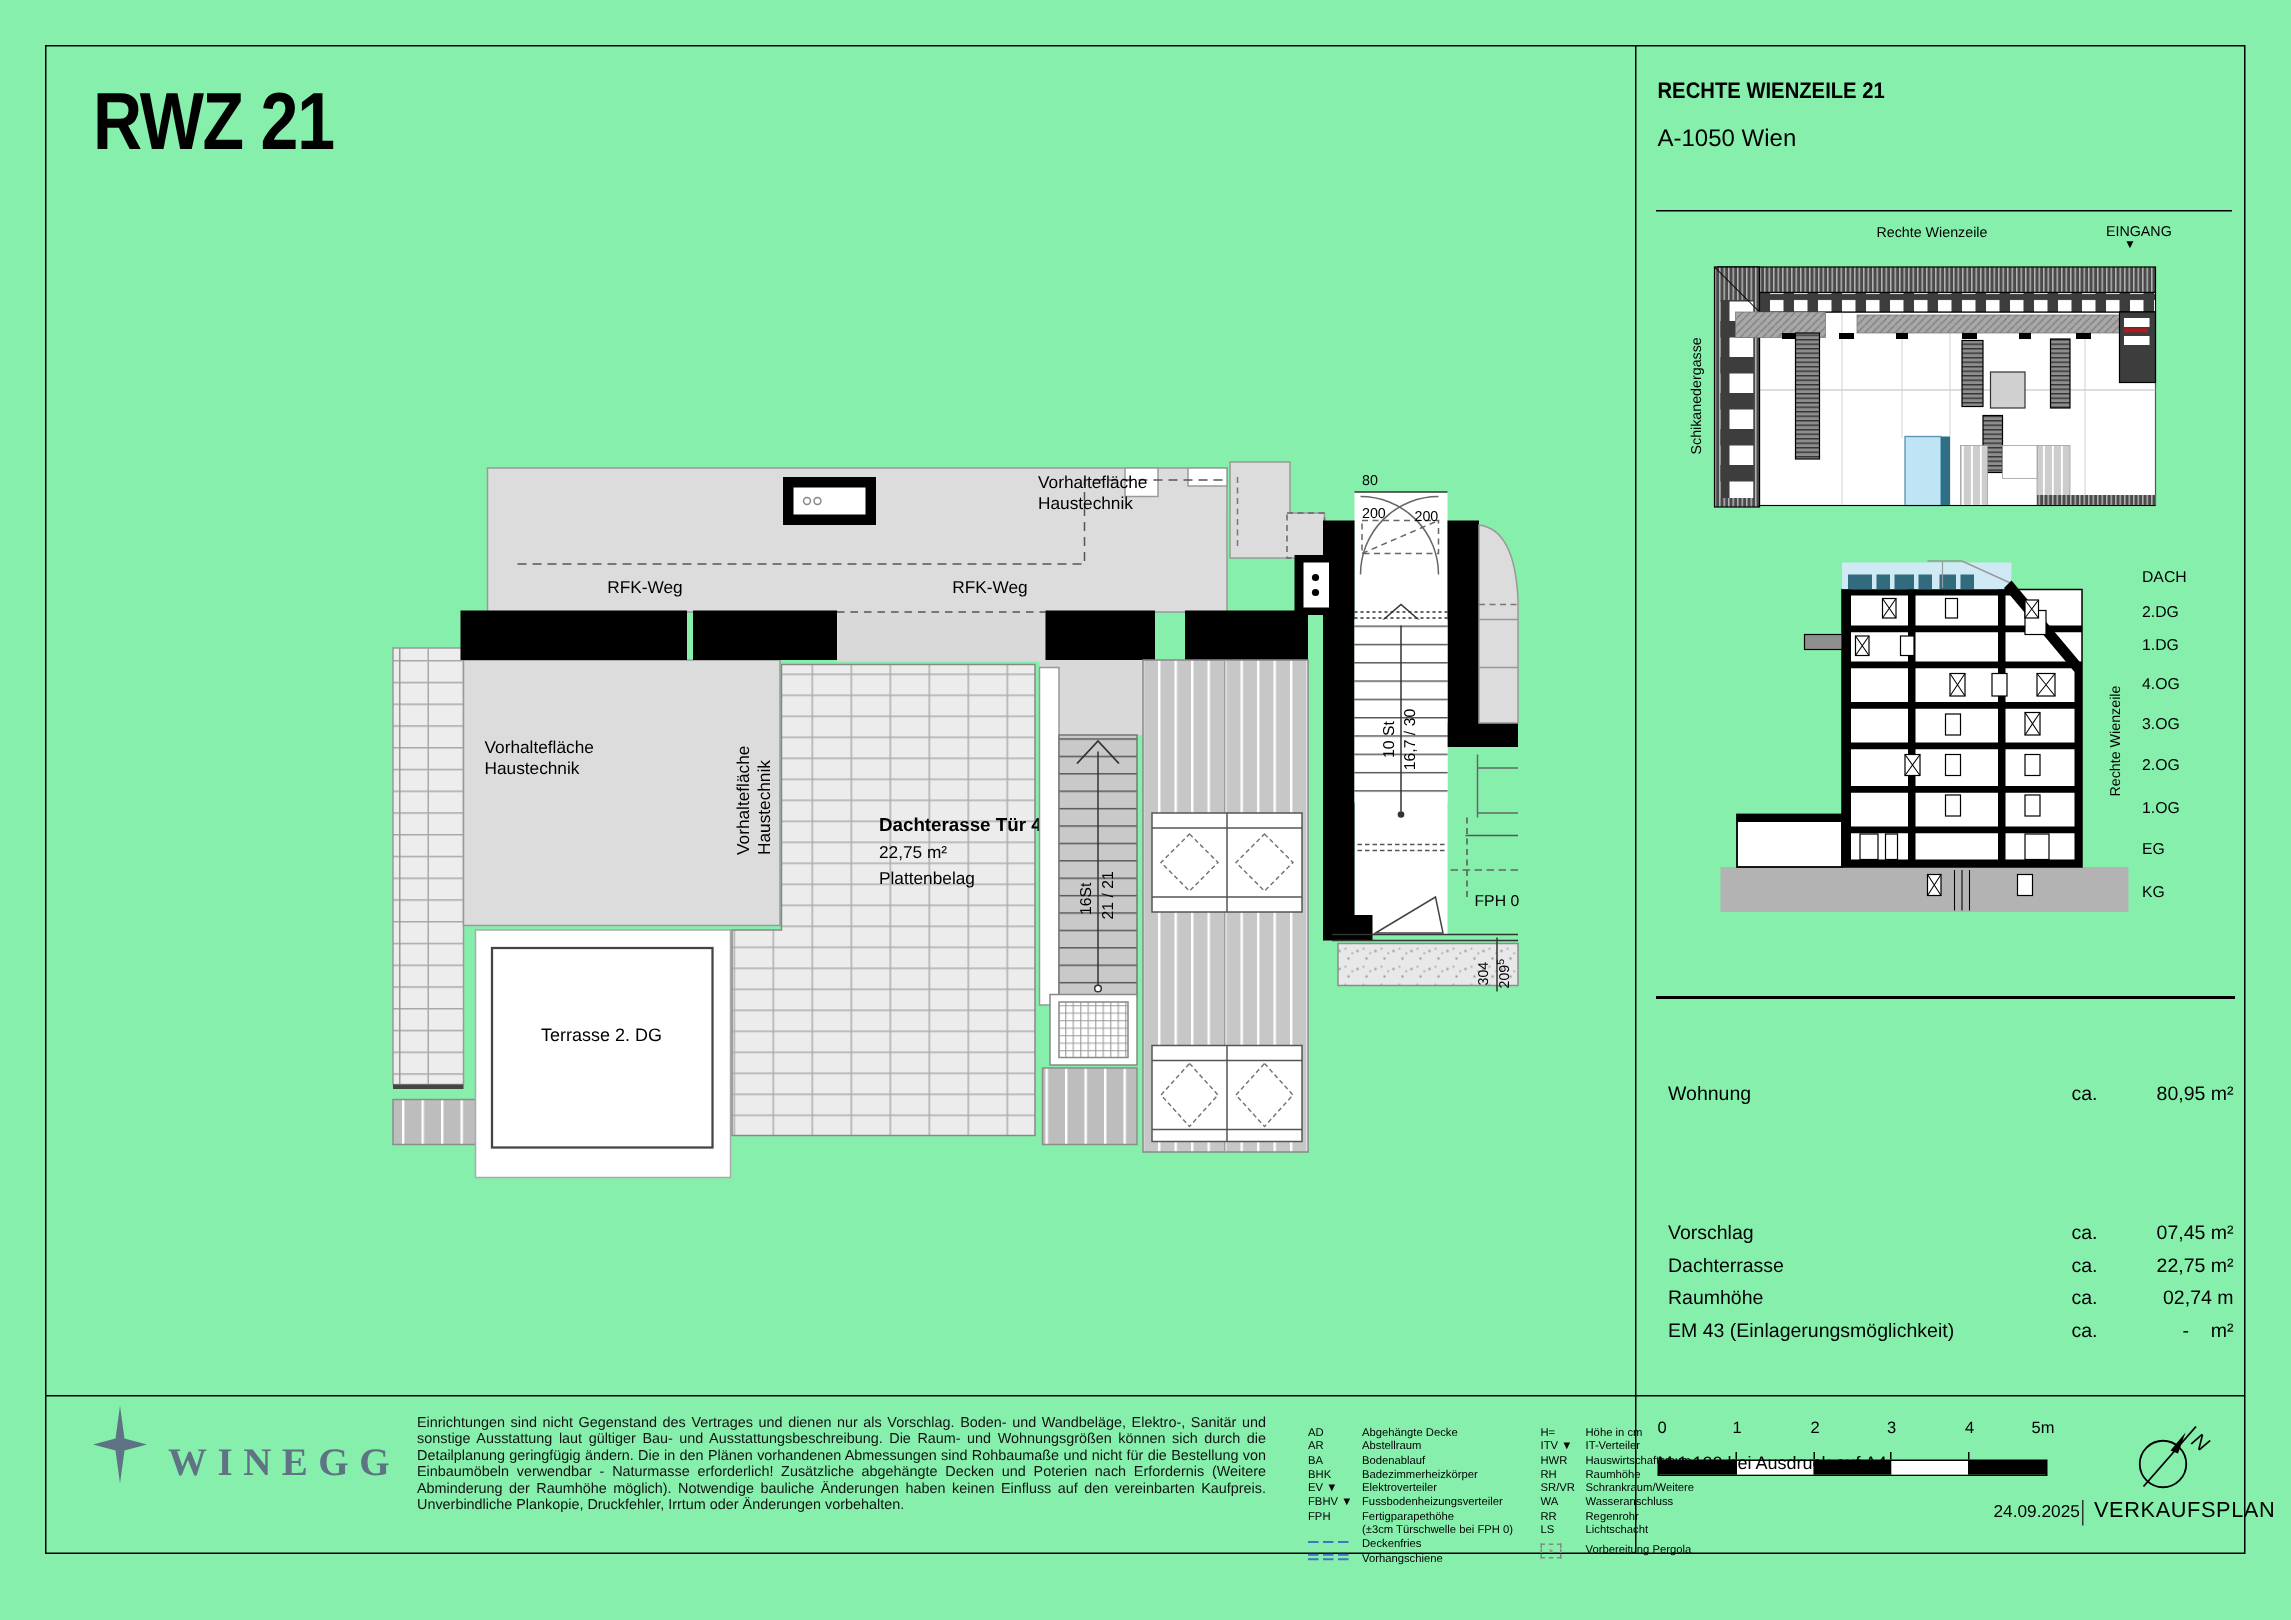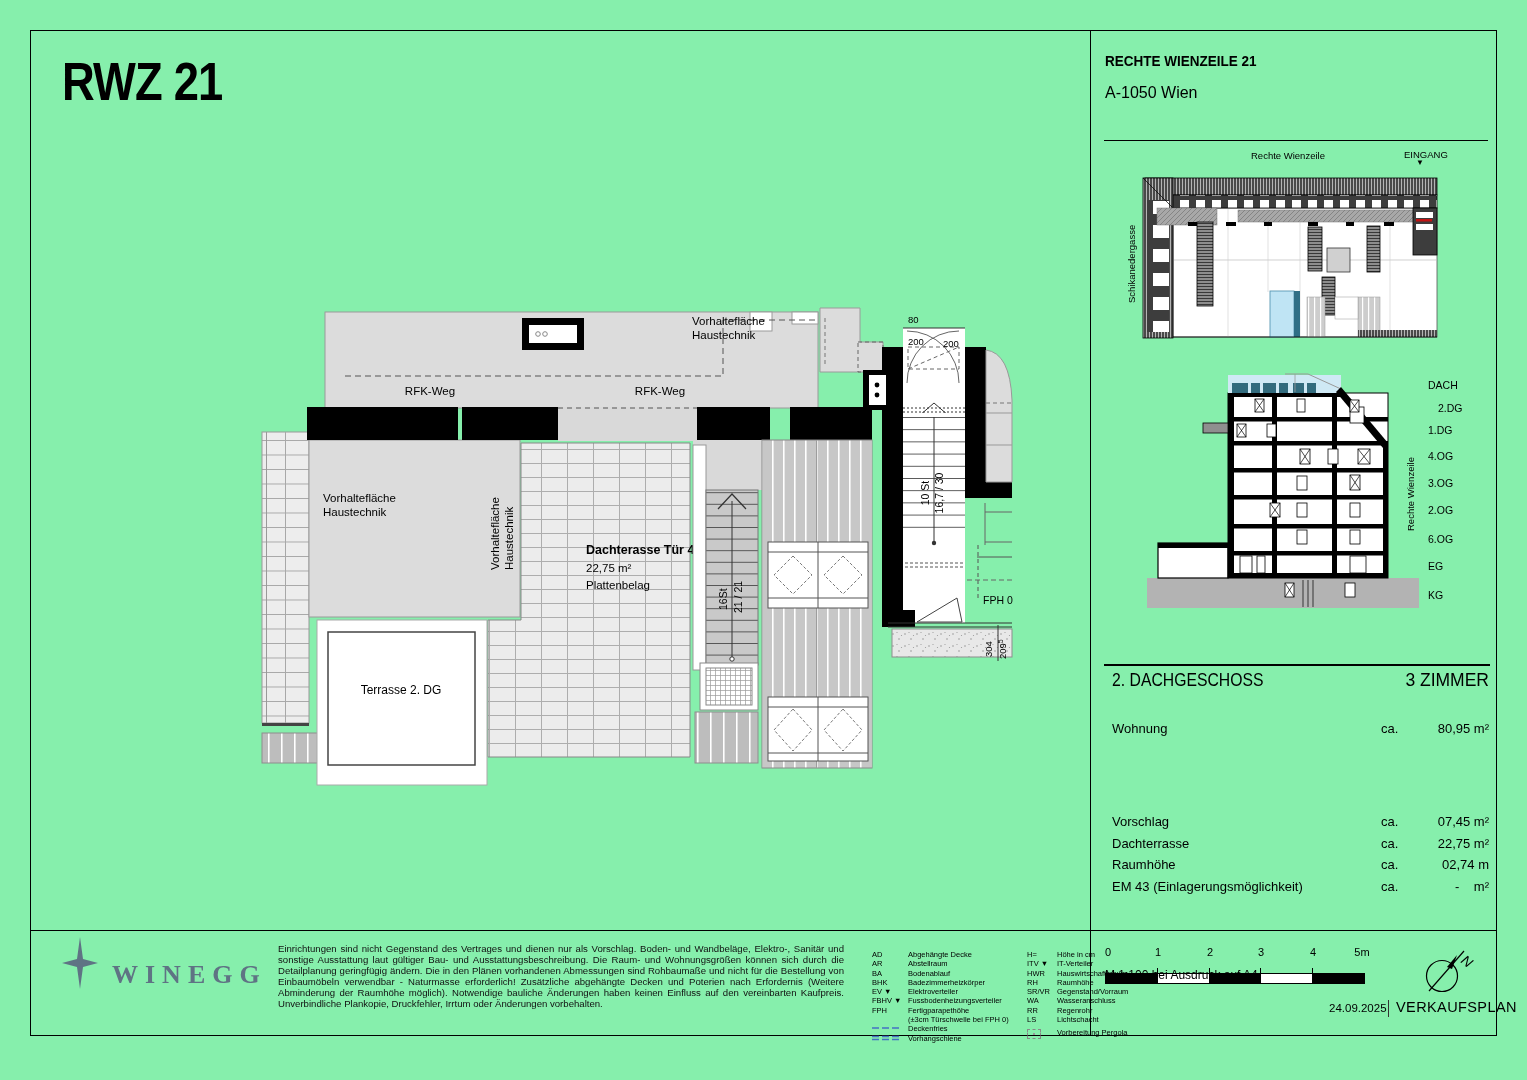--- a/index.html
+++ b/index.html
@@ -202,35 +202,31 @@
         <path d="M213,84 l12,15 M225,84 l-12,15"></path>
           <path d="M205,110 l10,15 M215,110 l-10,15"></path>
         <path d="M125,138 l10,14 M135,138 l-10,14"></path>
           <path d="M140,218 l9,14 M149,218 l-9,14"></path>
         <path d="M158,215 v27 M163,215 v27 M168,215 v27"></path>
       </g>
     </g>
   </svg>
 
   <div class="abs floor-lbl" style="top:379px;">DACH</div>
-  <div class="abs floor-lbl" style="top:402px;margin-left:10px;">2.DG</div>
+  <div class="abs floor-lbl" style="top:402px;">2.DG</div>
   <div class="abs floor-lbl" style="top:424px;">1.DG</div>
   <div class="abs floor-lbl" style="top:450px;">4.OG</div>
   <div class="abs floor-lbl" style="top:477px;">3.OG</div>
   <div class="abs floor-lbl" style="top:504px;">2.OG</div>
-  <div class="abs floor-lbl" style="top:533px;">6.OG</div>
+  <div class="abs floor-lbl" style="top:533px;">1.OG</div>
   <div class="abs floor-lbl" style="top:560px;">EG</div>
   <div class="abs floor-lbl" style="top:589px;">KG</div>
   <div class="abs small-lbl rot" style="left:1405px;top:531px;">Rechte Wienzeile</div>
 
   <div class="abs titleline"></div>
-  <div class="abs unit-row2">
-    <span class="cond9">2. DACHGESCHOSS</span>
-    <span>3 ZIMMER</span>
-  </div>
 
   <div class="abs a-label" style="top:721px;">Wohnung</div>
   <div class="abs a-ca" style="top:721px;">ca.</div>
   <div class="abs a-val" style="top:721px;">80,95 m²</div>
 
   <div class="abs a-label" style="top:814px;">Vorschlag</div>
   <div class="abs a-ca" style="top:814px;">ca.</div>
   <div class="abs a-val" style="top:814px;">07,45 m²</div>
 
   <div class="abs a-label" style="top:836px;">Dachterrasse</div>
@@ -501,21 +497,21 @@
     <div class="lg-row">
         <span class="lg-abbr2">HWR</span>
         <span class="lg-desc">Hauswirtschaftsraum</span>
       </div>
     <div class="lg-row">
         <span class="lg-abbr2">RH</span>
         <span class="lg-desc">Raumhöhe</span>
       </div>
     <div class="lg-row">
         <span class="lg-abbr2">SR/VR</span>
-        <span class="lg-desc">Gegenstand/Vorraum</span>
+        <span class="lg-desc">Schrankraum/Weitere</span>
       </div>
     <div class="lg-row">
         <span class="lg-abbr2">WA</span>
         <span class="lg-desc">Wasseranschluss</span>
       </div>
     <div class="lg-row">
         <span class="lg-abbr2">RR</span>
         <span class="lg-desc">Regenrohr</span>
       </div>
     <div class="lg-row">

